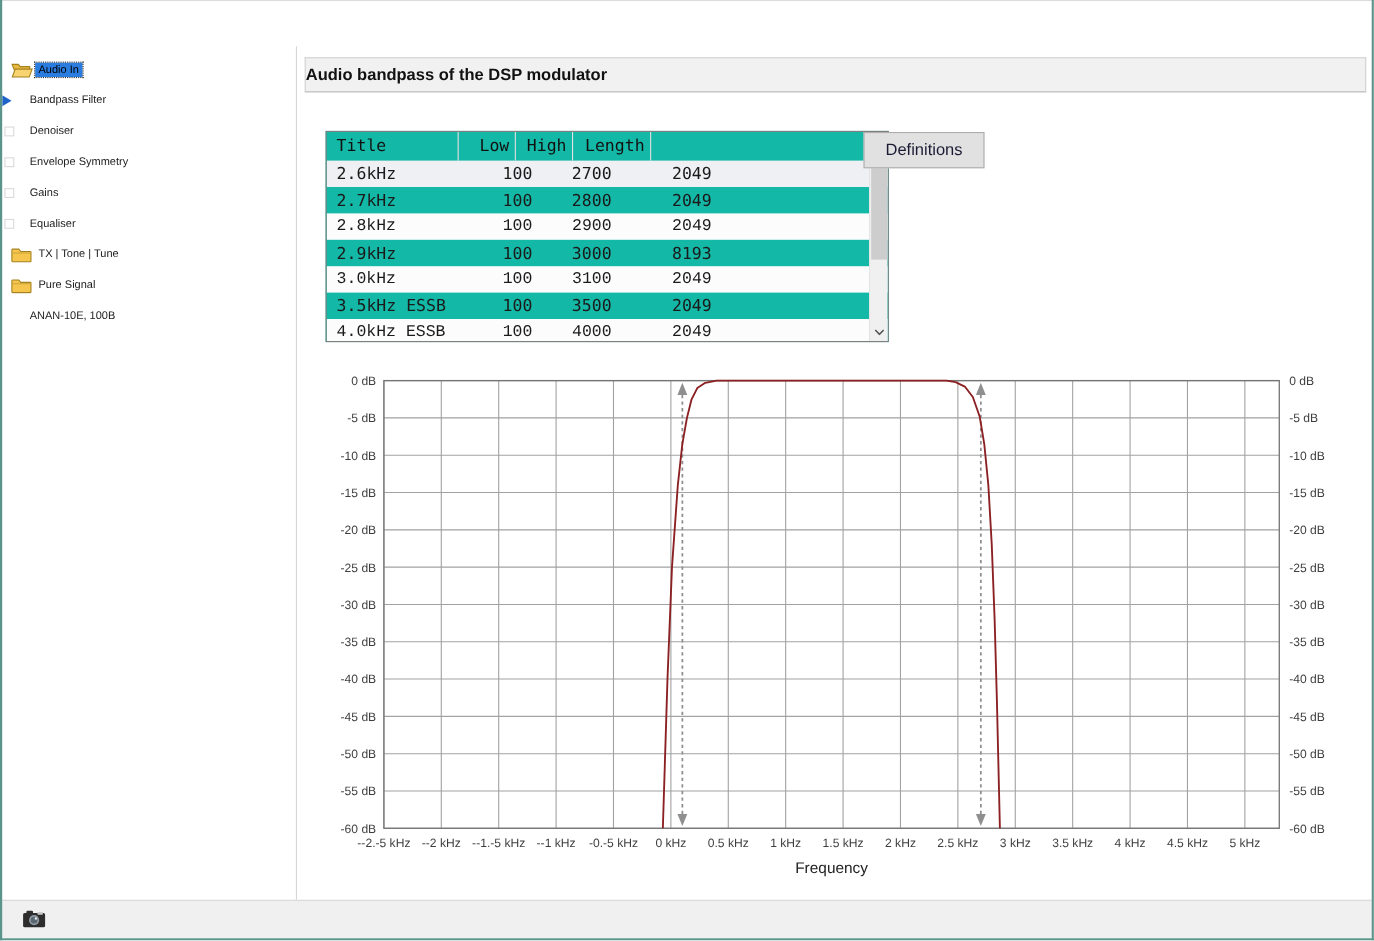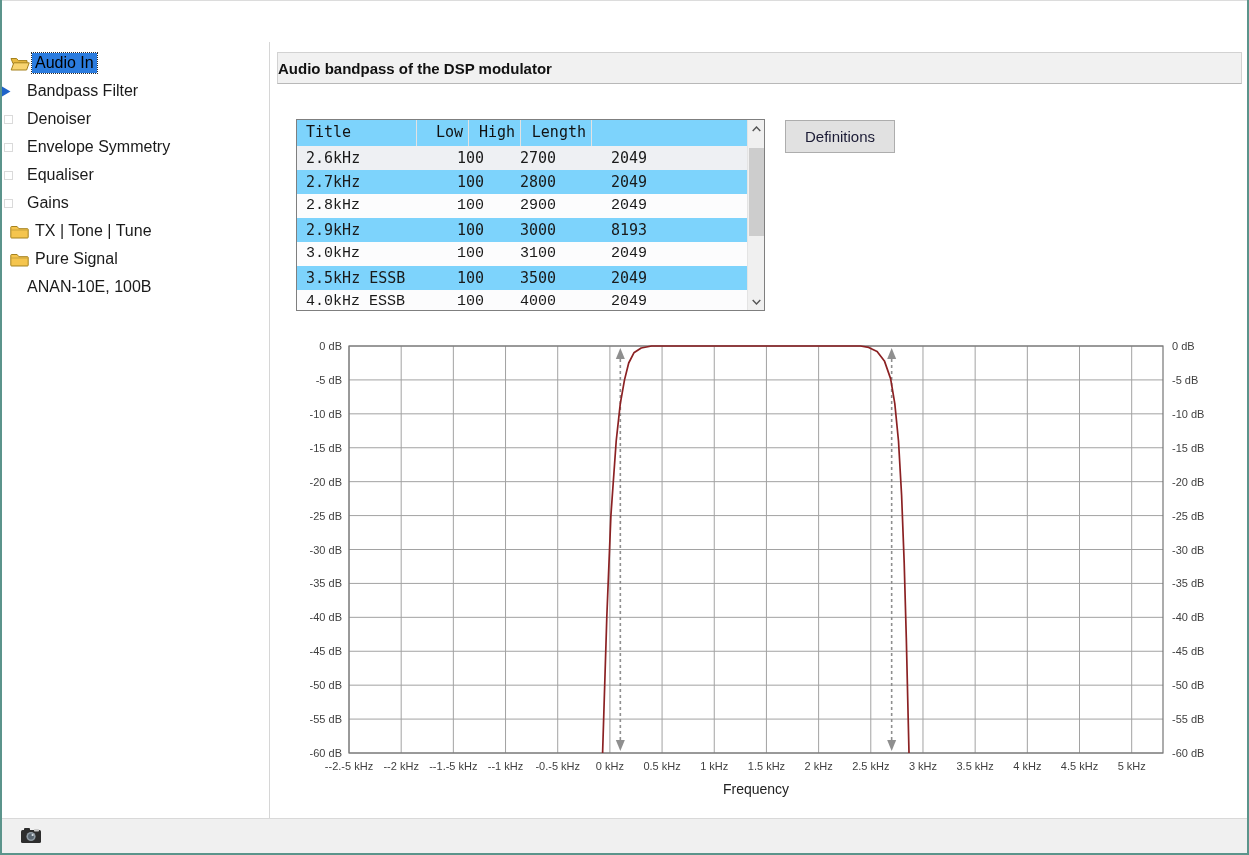--- a/index.html
+++ b/index.html
@@ -16,36 +16,36 @@
   
   .titlebar { position:absolute; left:2px; top:1px; width:1245px; height:41px; background:#fff; }
   .app-icon { position:absolute; left:12px; top:12px; width:18px; height:16px; border:1px solid #9aa0a6; background:#f4f4f4; border-radius:2px; }
   .app-icon .teal { position:absolute; left:1px; top:1px; width:9px; height:12px; background:linear-gradient(90deg,#2f6f68,#8fc0b8); }
   .app-icon .nub { position:absolute; right:1px; top:1px; width:4px; height:5px; background:#e9e2d2; }
   .title-text { position:absolute; left:42px; top:10px; font-size:15px; color:#000; white-space:nowrap; }
   .close-btn { position:absolute; right:16px; top:6px; width:28px; height:28px; font-size:20px; font-weight:300; color:#3c3c3c; text-align:center; line-height:28px; cursor:pointer; }
 
   
   .sidebar { position:absolute; left:2px; top:42px; width:268px; height:776px; background:#fff; border-right:1px solid #d6d6d6; padding-top:7px; }
-  .tree-item { position:relative; height:28px; display:flex; align-items:center; font-size:16px; color:#1a1a1a; cursor:pointer; white-space:nowrap; }
+  .tree-item { position:relative; height:28px; display:flex; align-items:center; font-size:10px; color:#1a1a1a; cursor:pointer; white-space:nowrap; }
   .tree-item.lvl0 { padding-left:8px; }
   .tree-item.lvl1 { }
   .tree-icon { display:inline-flex; width:22px; justify-content:flex-start; align-items:center; flex:none; }
   .sq { width:9px; height:9px; border:1px solid #dadada; margin-left:2px; }
   .sq.none { border-color:transparent; }
   .tree-label { padding:1px 3px; }
   .tree-label.sel { background:#2b7cdf; color:#000; outline:1px dotted #2a2a2a; }
 
   
   .panel-header { position:absolute; left:277px; top:52px; width:965px; height:32px; background:#f1f1f1;
     border:1px solid #d2d2d2; border-bottom-color:#b8b8b8; font-size:15px; font-weight:bold; color:#111;
     display:flex; align-items:center; padding-left:0; }
 
   
-  .filter-table { position:absolute; left:296px; top:119px; width:469px; height:192px; background:#7dd3fc; border:1px solid #7f7f7f; overflow:hidden; font-family:"DejaVu Sans Mono", monospace; font-size:15px; }
+  .filter-table { position:absolute; left:296px; top:119px; width:512px; height:192px; background:#14b8a6; border:1px solid #7f7f7f; overflow:hidden; font-family:"DejaVu Sans Mono", monospace; font-size:15px; }
   .t-grid { display:grid; grid-template-columns:120px 52px 52px 71px 1fr; }
   .t-headrow { height:26px; line-height:25px; color:#111; }
   .t-headrow .hc { border-right:1px solid #e2e2e2; padding:0 5px; }
   .t-headrow .hc:first-child { padding-left:9px; }
   .t-headrow .hc.num { text-align:right; }
   .t-headrow .hc.fill { border-right:none; }
   .t-row { height:24px; line-height:24px; color:#1a1a1a; cursor:default;gap:20px; }
   .t-row .c { padding:0 5px; }
   .t-row .c:first-child { padding-left:9px; }
   .t-row .c.num { text-align:right; }
@@ -103,27 +103,27 @@
       <div class="tree-item lvl1">
         <span class="tree-icon">
           <span class="sq"></span>
         </span>
         <span class="tree-label">Envelope Symmetry</span>
       </div>
       <div class="tree-item lvl1">
         <span class="tree-icon">
           <span class="sq"></span>
         </span>
+        <span class="tree-label">Gains</span>
+      </div>
+      <div class="tree-item lvl1">
+        <span class="tree-icon">
+          <span class="sq"></span>
+        </span>
         <span class="tree-label">Equaliser</span>
-      </div>
-      <div class="tree-item lvl1">
-        <span class="tree-icon">
-          <span class="sq"></span>
-        </span>
-        <span class="tree-label">Gains</span>
       </div>
       <div class="tree-item lvl0">
         <span class="tree-icon">
           <svg width="19" height="15" viewBox="0 0 19 15">
             <path d="M1.5 2.5h5.6l1.8 2.2h8.6c.4 0 .7.3.7.7v7.9c0 .4-.3.7-.7.7H1.5c-.4 0-.7-.3-.7-.7V3.2c0-.4.3-.7.7-.7z" fill="#f5c54e" stroke="#a5821e"></path>
             <path d="M.9 6h17.3" stroke="#caa33a" stroke-width="1"></path>
           </svg>
         </span>
         <span class="tree-label">TX | Tone | Tune</span>
       </div>

